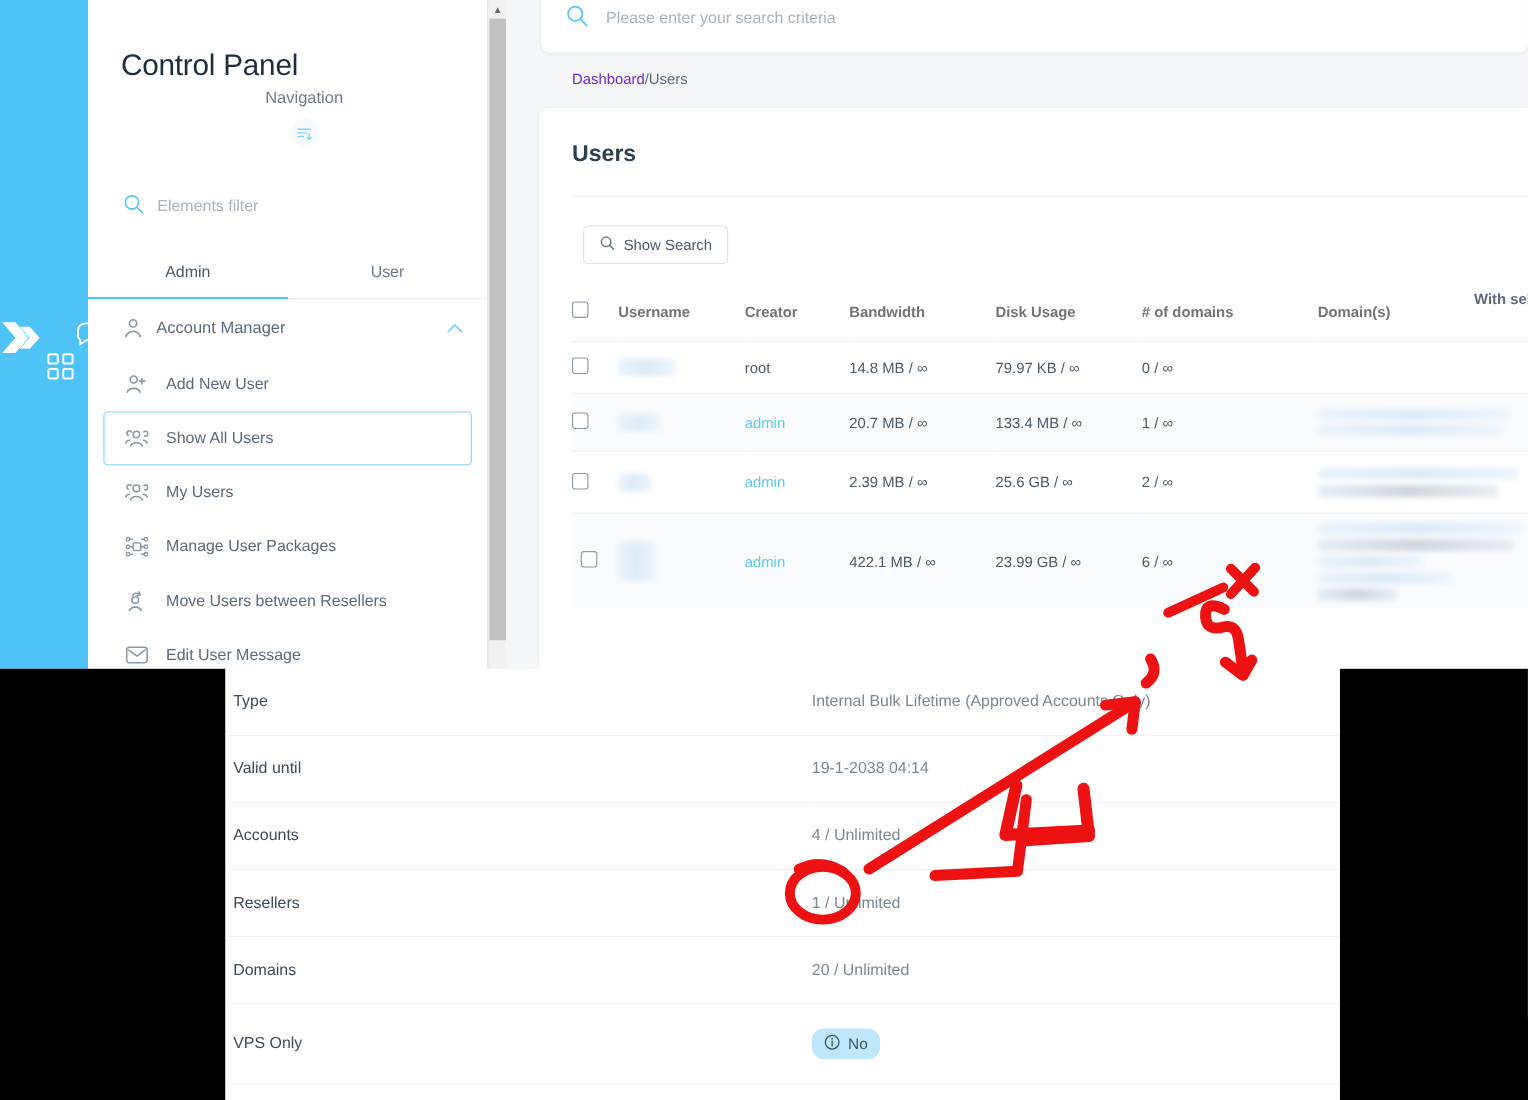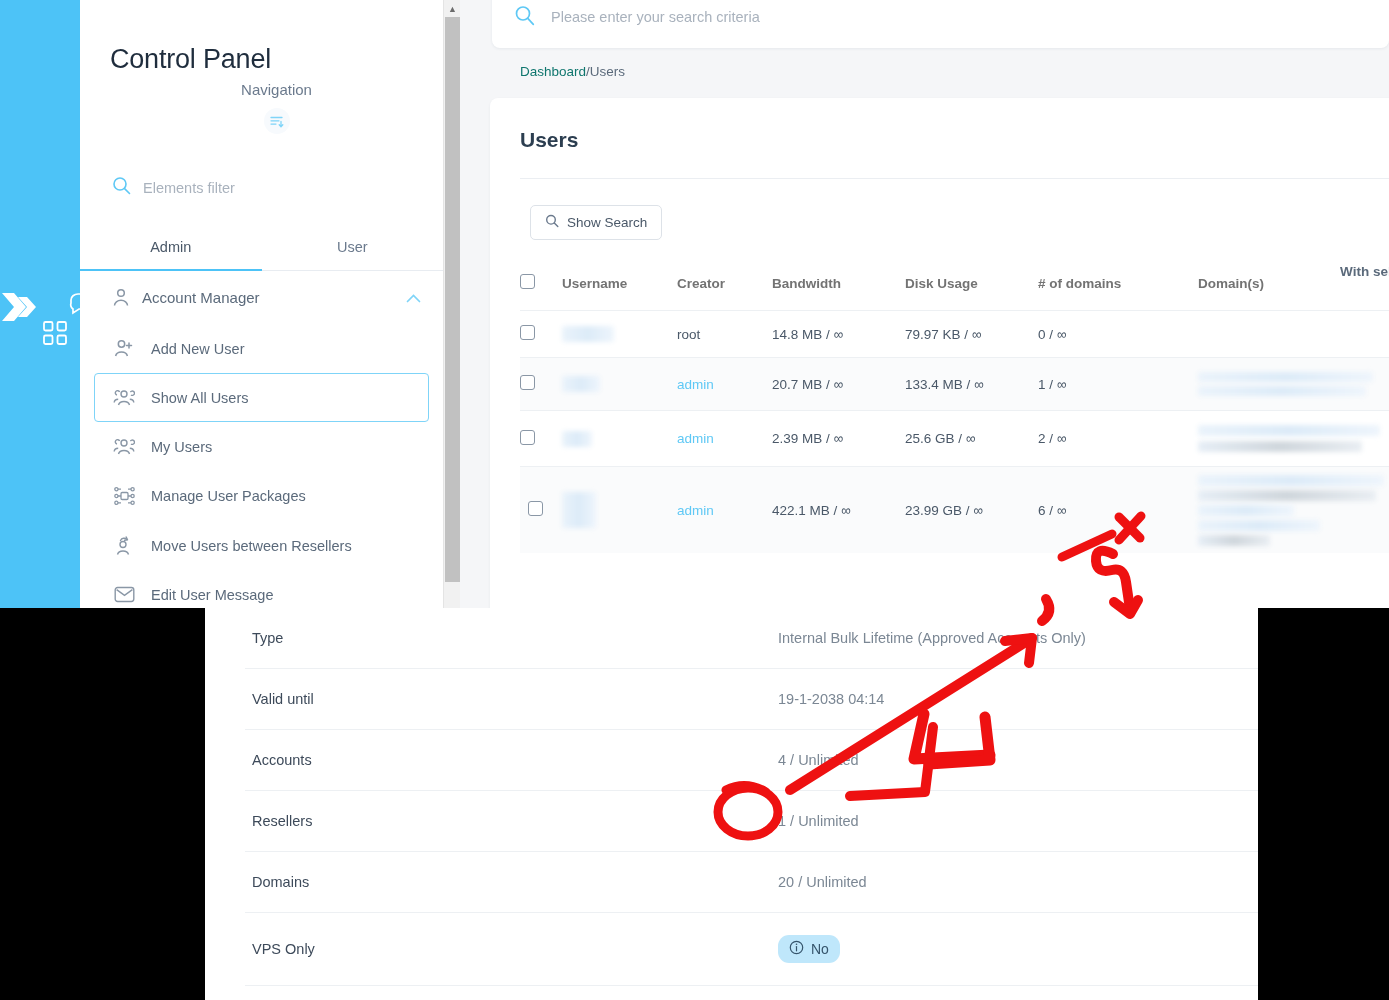--- a/index.html
+++ b/index.html
@@ -109,21 +109,21 @@
     box-shadow: 0 1px 3px rgba(30,50,80,.07);
   }
   .searchbar input {
     border:none; outline:none; font-size: 14.5px; color:#8e99a6;
     font-family: "Liberation Sans", sans-serif; width: 600px; background: transparent;
   }
   .searchbar input::placeholder { color:#a9b2bd; }
   .crumbs {
     position:absolute; left: 60px; top: 64px; font-size: 13.5px; color:#5b6a7b;
   }
-  .crumbs a { color:#0f766e; text-decoration:none; cursor:pointer;margin-top:20px; }
+  .crumbs a { color:#6d28d9; text-decoration:none; cursor:pointer;margin-top:20px; }
   .crumbs .sep { color:#5b6a7b; }
   .card {
     position:absolute; left: 30px; top: 98px; right: -40px; bottom: -200px;
     background:#fff; border-radius: 8px; box-shadow: 0 1px 3px rgba(30,50,80,.06);
   }
   .card-title { font-size: 21px; color:#2c3e50; font-weight:600; padding: 30px 0 0 30px; }
   .card-hr { margin: 26px 30px 0; border-top: 1px solid #ebeef2; }
   .show-search {
     margin: 26px 0 0 40px; display:inline-flex; align-items:center; gap: 8px;
     border: 1px solid #dde2e8; border-radius: 5px; background:#fff;
@@ -162,21 +162,21 @@
     background: linear-gradient(90deg,#eaf3fb,#dcebf8,#eef5fc);
     filter: blur(2.5px);
   }
   .redact.g { background: linear-gradient(90deg,#e6eef6,#cfd6dc,#e9eef3); }
 
   
   .black-l { position:absolute; left:0; top:608px; width:205px; height:392px; background:#000; }
   .black-r { position:absolute; left:1218px; top:608px; width:171px; height:392px; background:#000; }
   .overlay {
     position:absolute; left:205px; top:608px; width:1013px; height:392px;
-    background:#fff; overflow:hidden;margin-left:40px;
+    background:#fff; overflow:hidden;
   }
   table.detail { width:100%; border-collapse: collapse; }
   table.detail td {
     padding: 22px 0; border-bottom: 1px solid #edf0f3; font-size: 14.5px;
   }
   table.detail td.k { color:#3d4a5a; width: 533px; padding-left: 7px; }
   table.detail td.v { color:#7b8794; }
   .badge {
     display:inline-flex; align-items:center; gap: 7px;
     padding: 5px 11px; border-radius: 4px; font-size: 14px;

